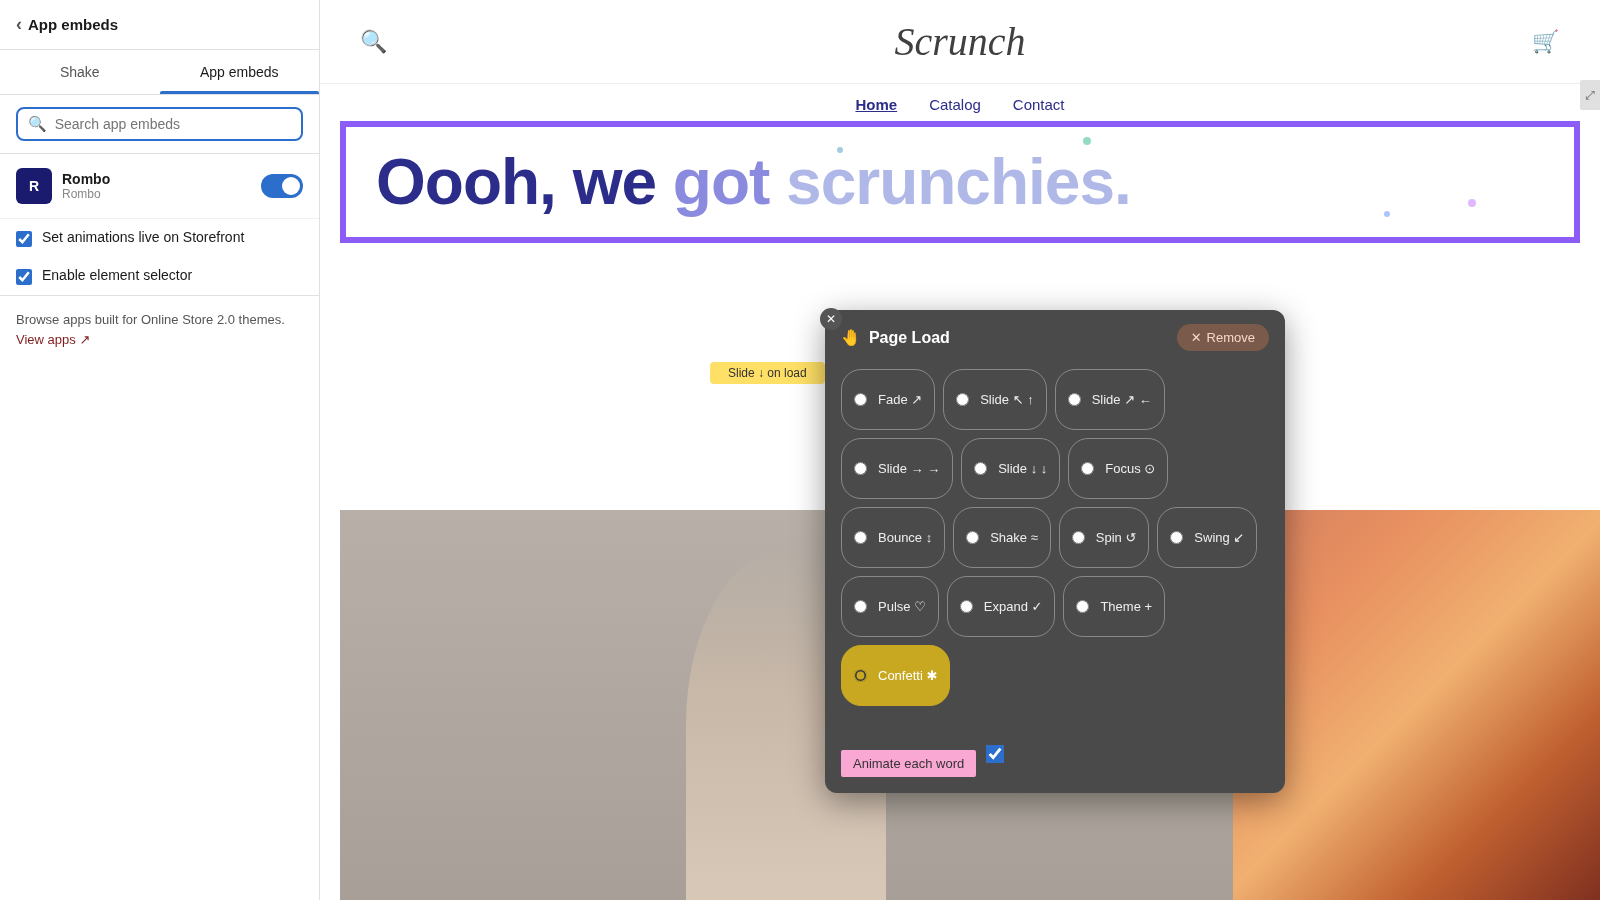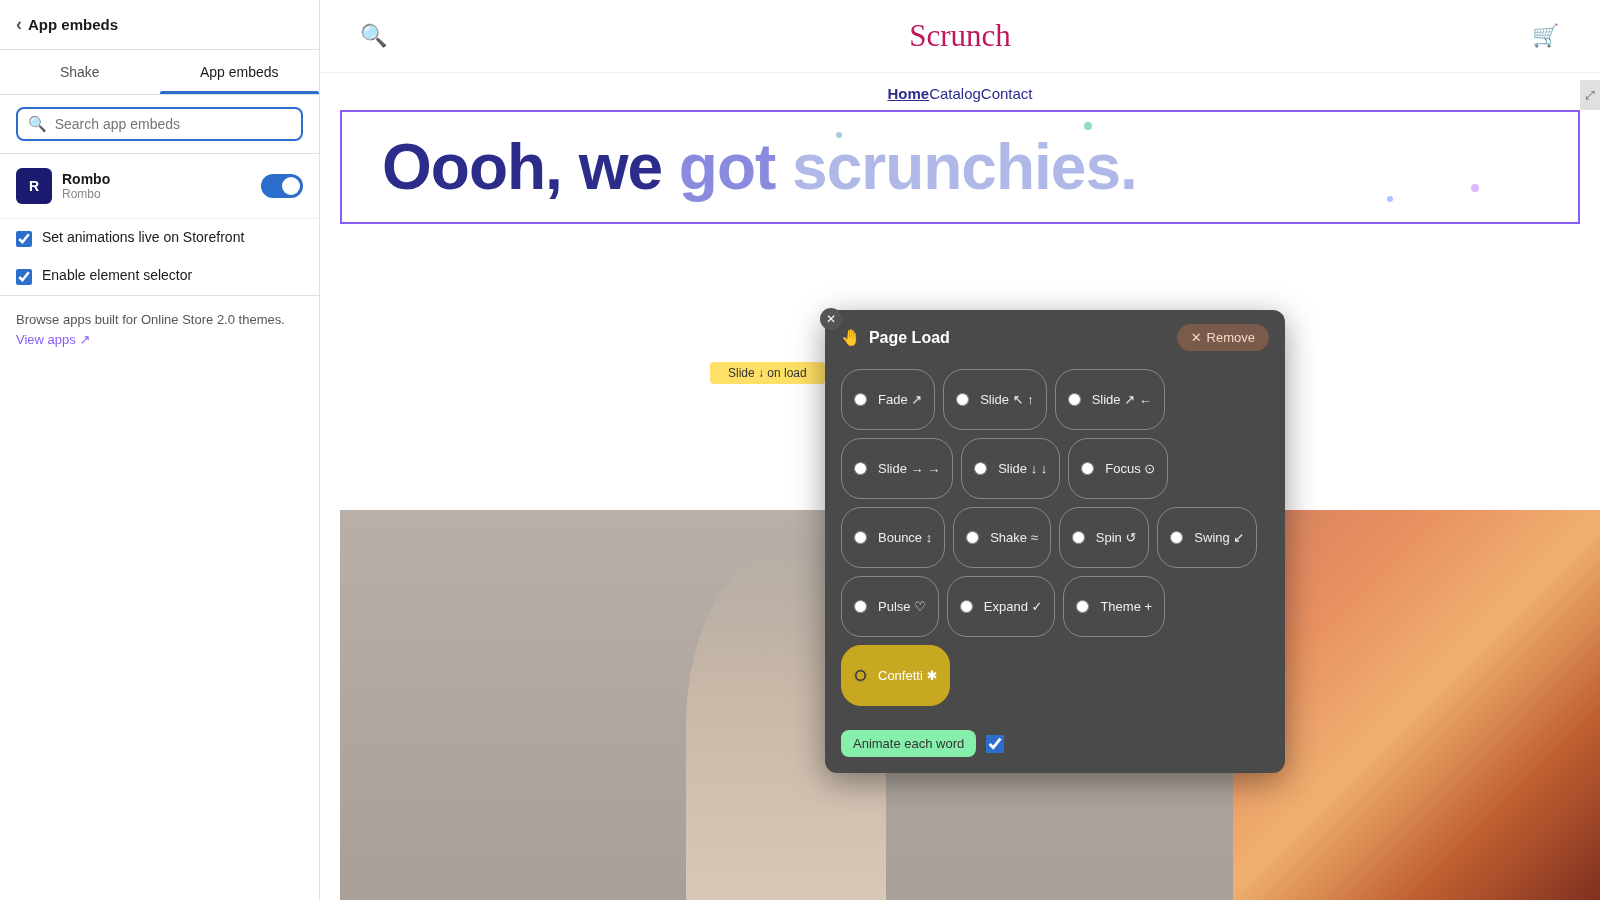--- a/index.html
+++ b/index.html
@@ -172,21 +172,21 @@
 
     .sidebar-footer {
       padding: 14px 16px;
       border-top: 1px solid #e0e0e0;
       font-size: 13px;
       color: #555;
       line-height: 1.5;
     }
 
     .sidebar-footer a {
-      color: #8b5cf6;
+      color: #7f1d1d;
       text-decoration: none;
     }
 
     
     .main-preview {
       flex: 1;
       background: #f5f5f5;
       position: relative;
       overflow: hidden;
     }
@@ -204,54 +204,56 @@
     .store-header {
       display: flex;
       align-items: center;
       justify-content: space-between;
       padding: 18px 40px;
       border-bottom: 1px solid #eee;
     }
 
     .store-nav {
       display: flex;
+      gap: 32px;
       align-items: center;
     }
 
     .store-nav a {
       font-size: 15px;
       color: #2c2c8a;
       text-decoration: none;
     }
 
     .store-nav a.active {
       text-decoration: underline;
       font-weight: 600;
     }
 
     .store-logo {
       font-family: Georgia, serif;
-      font-size: 31px;
-      color: #be185d;
+      font-size: 40px;
+      color: #404040;
+      font-style: italic;
     }
 
     .store-icon-btn {
       color: #2c2c8a;
       font-size: 22px;
       background: none;
       border: none;
       cursor: pointer;
     }
 
     
     .hero-section {
-      border: 2px solid #8b5cf6;
+      border: 6px solid #8b5cf6;
       margin: 0 20px;
       position: relative;
-      padding: 20px 40px;
+      padding: 20px 30px;
     }
 
     .hero-text {
       font-size: 64px;
       font-weight: 800;
       line-height: 1.1;
       color: #2c2c8a;
       letter-spacing: -1px;
     }
 
@@ -337,26 +339,27 @@
     }
 
     .animate-word-row {
       padding: 10px 16px 16px;
       display: flex;
       align-items: center;
       gap: 10px;
     }
 
     .animate-word-label {
-      background: #86efac;
+      background: #f9a8d4;
       color: #333;
       padding: 6px 12px;
-      border-radius: 8px;
+      border-radius: 2px;
       font-size: 13px;
       font-weight: 500;
+      margin-top: 20px;
     }
 
     .animate-check {
       width: 18px;
       height: 18px;
       accent-color: #2c6ecb;
     }
 
     
     .slide-badge {

